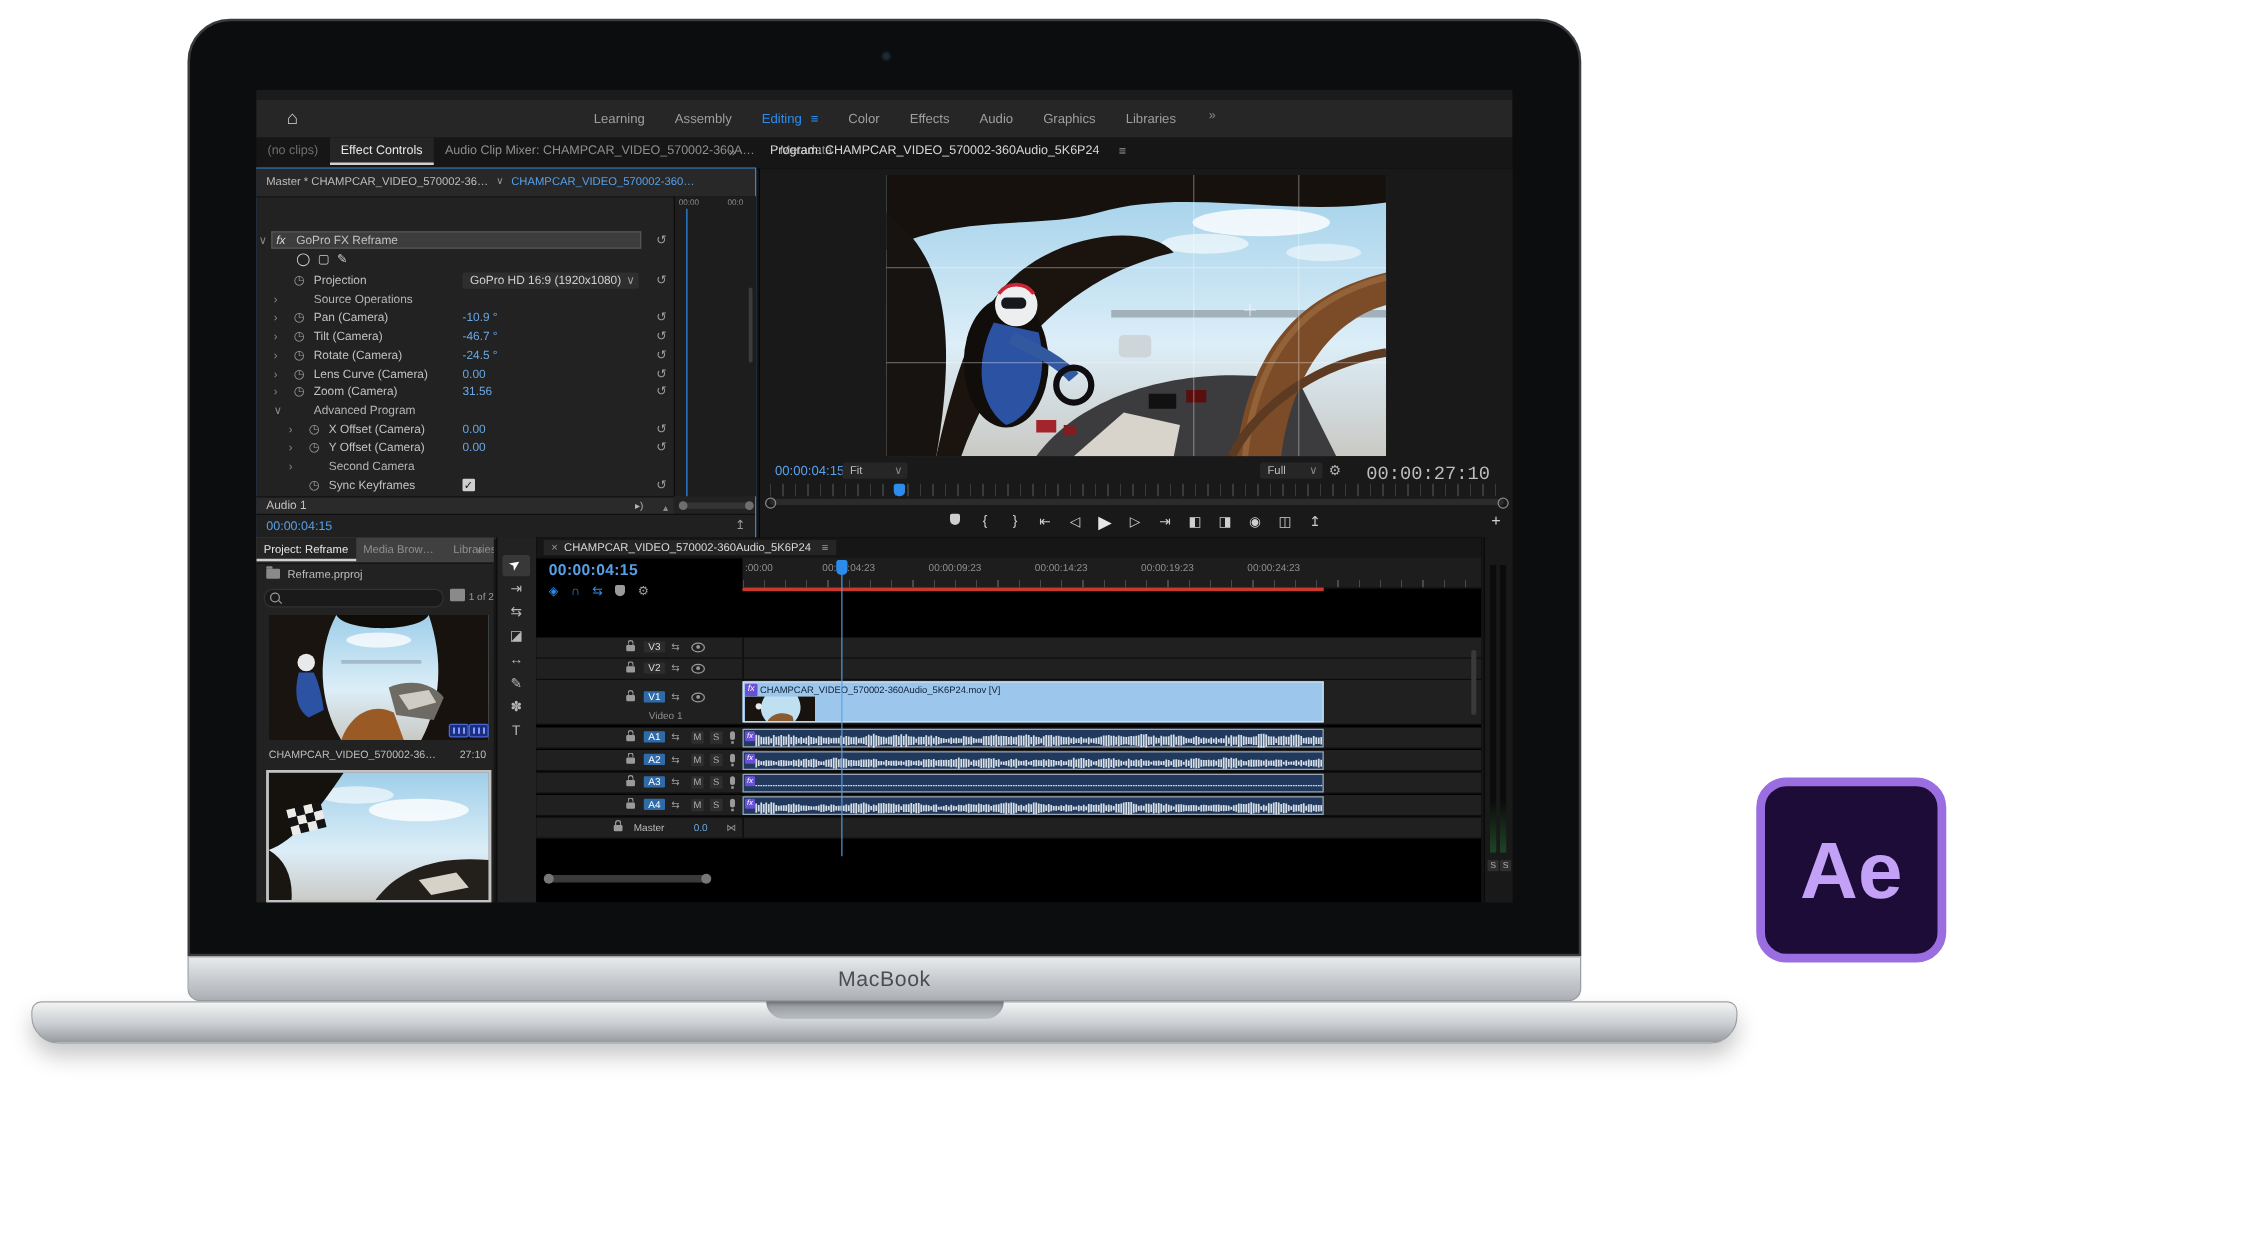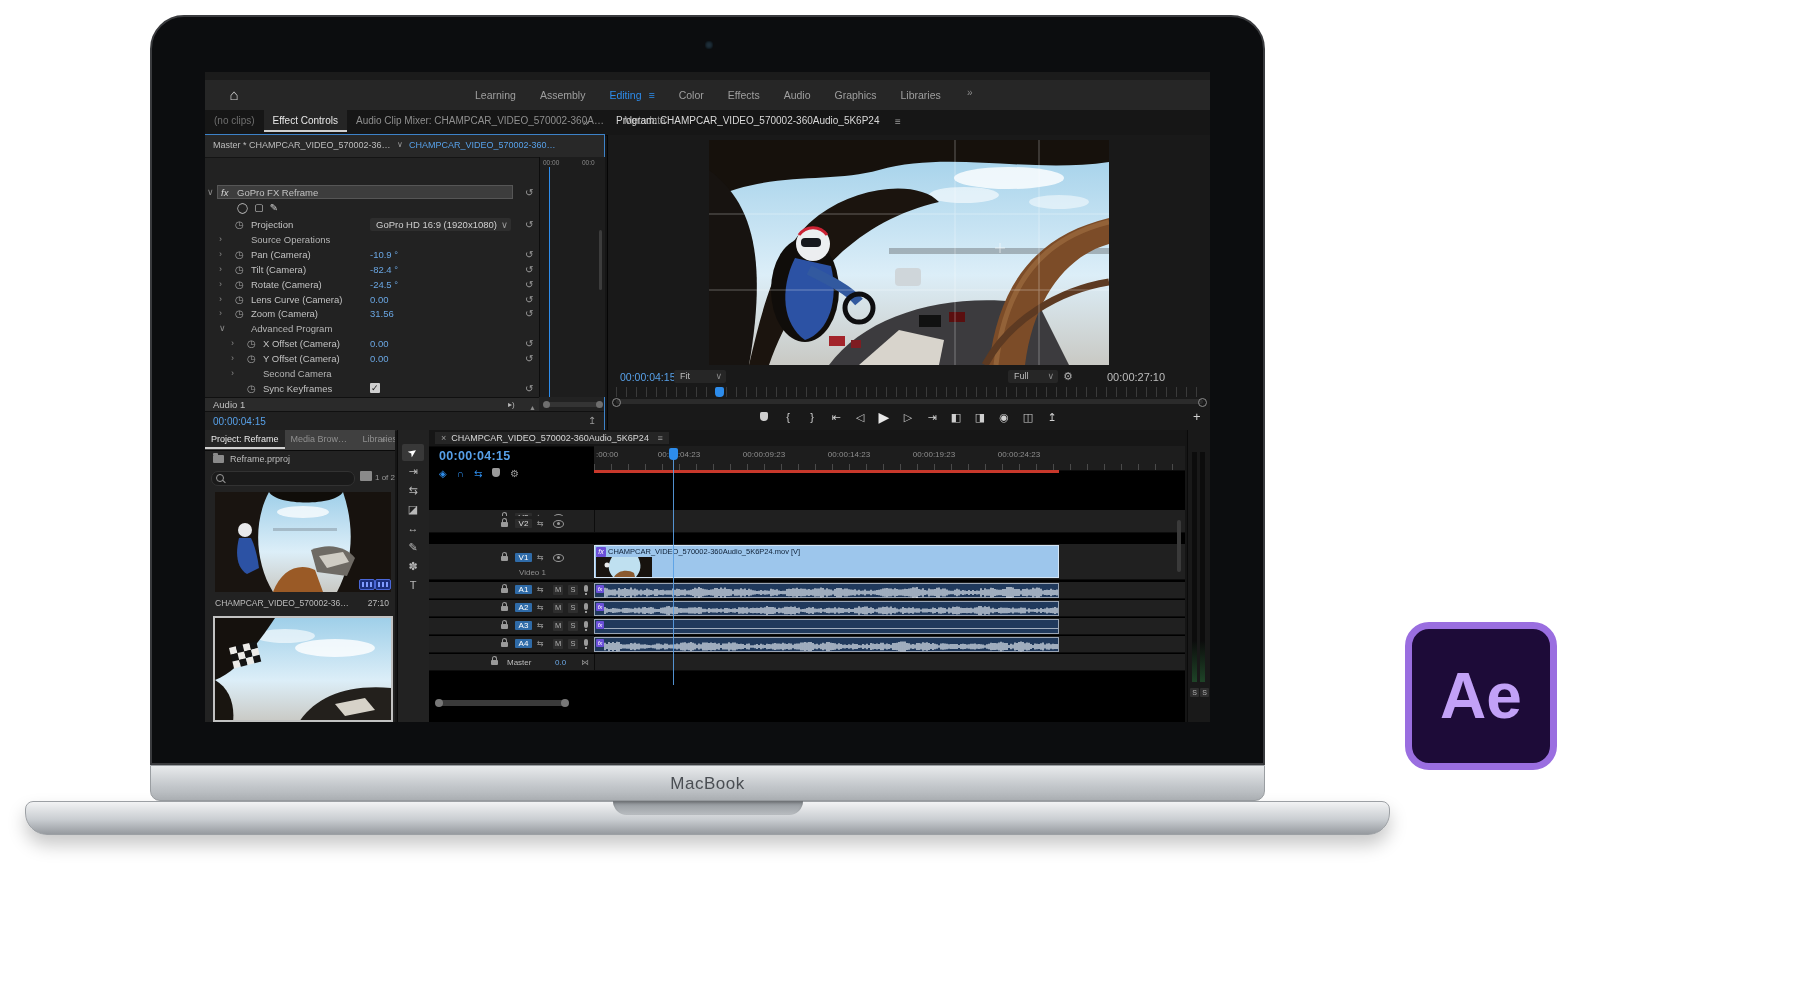--- a/index.html
+++ b/index.html
@@ -87,21 +87,21 @@
   .ptcrow{position:absolute;left:0;top:233px;width:603px;height:18px;}
   .ptc{position:absolute;left:12px;top:3px;color:var(--tc);font-size:10.5px;}
   .pfit{position:absolute;left:66px;top:2px;width:46px;height:13px;background:#262626;border-radius:2px;
         color:#bdbdbd;font-size:9px;line-height:13px;padding-left:6px;}
   .pfit::after{content:"∨";position:absolute;right:4px;color:#8a8a8a;}
   .pfull{position:absolute;left:400px;top:2px;width:44px;height:13px;background:#262626;border-radius:2px;
         color:#bdbdbd;font-size:9px;line-height:13px;padding-left:6px;}
   .pfull::after{content:"∨";position:absolute;right:4px;color:#8a8a8a;}
   .pwrench{position:absolute;left:455px;top:2px;color:#b0b0b0;font-size:11px;}
   .pwrench::before{content:"⚙";}
-  .pdur{position:absolute;left:499px;top:3px;color:#bdbdbd;font-size:11px;}
+  .pdur{position:absolute;left:485px;top:3px;color:#bdbdbd;font-size:15px;font-family:Liberation Mono, monospace;}
   .pscrub{position:absolute;left:8px;top:252px;width:587px;height:10px;
       background:repeating-linear-gradient(90deg,#3a3a3a 0 1px,transparent 1px 10px);}
   .pmark{position:absolute;width:9px;height:10px;background:var(--accent);border-radius:2px 2px 4px 4px;}
   .pbar{position:absolute;left:8px;top:264px;width:587px;height:5px;background:#2b2b2b;border-radius:3px;}
   .pbar::before,.pbar::after{content:"";position:absolute;top:-1px;width:7px;height:7px;border:1px solid #8a8a8a;border-radius:50%;}
   .pbar::before{left:-4px;} .pbar::after{right:-4px;}
   .transport{position:absolute;left:150px;top:272px;height:20px;display:flex;gap:12px;align-items:center;}
   .tbtn{color:#cfcfcf;font-size:11px;min-width:12px;text-align:center;}
   .shield{display:inline-block;width:8px;height:9px;background:#cfcfcf;border-radius:2px 2px 5px 5px;}
   .padd{position:absolute;left:585px;top:274px;color:#cfcfcf;font-size:13px;}
@@ -254,21 +254,21 @@
             <span class="tw" style="left: 14px;">›</span>
             <span class="sw" style="left: 30px;">◷</span>
             <span class="lb" style="left: 46px;">Pan (Camera)</span>
             <span class="val">-10.9 °</span>
             <span class="rst"></span>
           </div>
           <div class="ecrow" style="top: 104.7px;">
             <span class="tw" style="left: 14px;">›</span>
             <span class="sw" style="left: 30px;">◷</span>
             <span class="lb" style="left: 46px;">Tilt (Camera)</span>
-            <span class="val">-82.4 °</span>
+            <span class="val">-46.7 °</span>
             <span class="rst"></span>
           </div>
           <div class="ecrow" style="top: 119.6px;">
             <span class="tw" style="left: 14px;">›</span>
             <span class="sw" style="left: 30px;">◷</span>
             <span class="lb" style="left: 46px;">Rotate (Camera)</span>
             <span class="val">-24.5 °</span>
             <span class="rst"></span>
           </div>
           <div class="ecrow" style="top: 134.5px;">
@@ -511,21 +511,21 @@
         </div>
       <div class="abs redbar" style="width:465px;"></div>
       <div id="tracks">
           <div class="trow thdr" style="top: 80px; height: 17px;">
             <div class="tlane"></div>
             <span class="lockic" style="left: 72px; top: 6px;"></span>
             <span class="tbadge" style="left: 86px; top: 3px;">V3</span>
             <span class="syncic" style="left: 108px; top: 3px;">⇆</span>
             <span class="eyeic" style="left: 124px; top: 4px;"></span>
           </div>
-          <div class="trow thdr" style="top: 86px; height: 17px;">
+          <div class="trow thdr" style="top: 97px; height: 17px;">
             <div class="tlane"></div>
             <span class="lockic" style="left: 72px; top: 6px;"></span>
             <span class="tbadge" style="left: 86px; top: 3px;">V2</span>
             <span class="syncic" style="left: 108px; top: 3px;">⇆</span>
             <span class="eyeic" style="left: 124px; top: 4px;"></span>
           </div>
           <div class="trow thdr" style="top: 114px; height: 36px;">
             <div class="tlane"></div>
             <span class="lockic" style="left: 72px; top: 12px;"></span>
             <span class="tbadge on" style="left: 86px; top: 9px;">V1</span>

